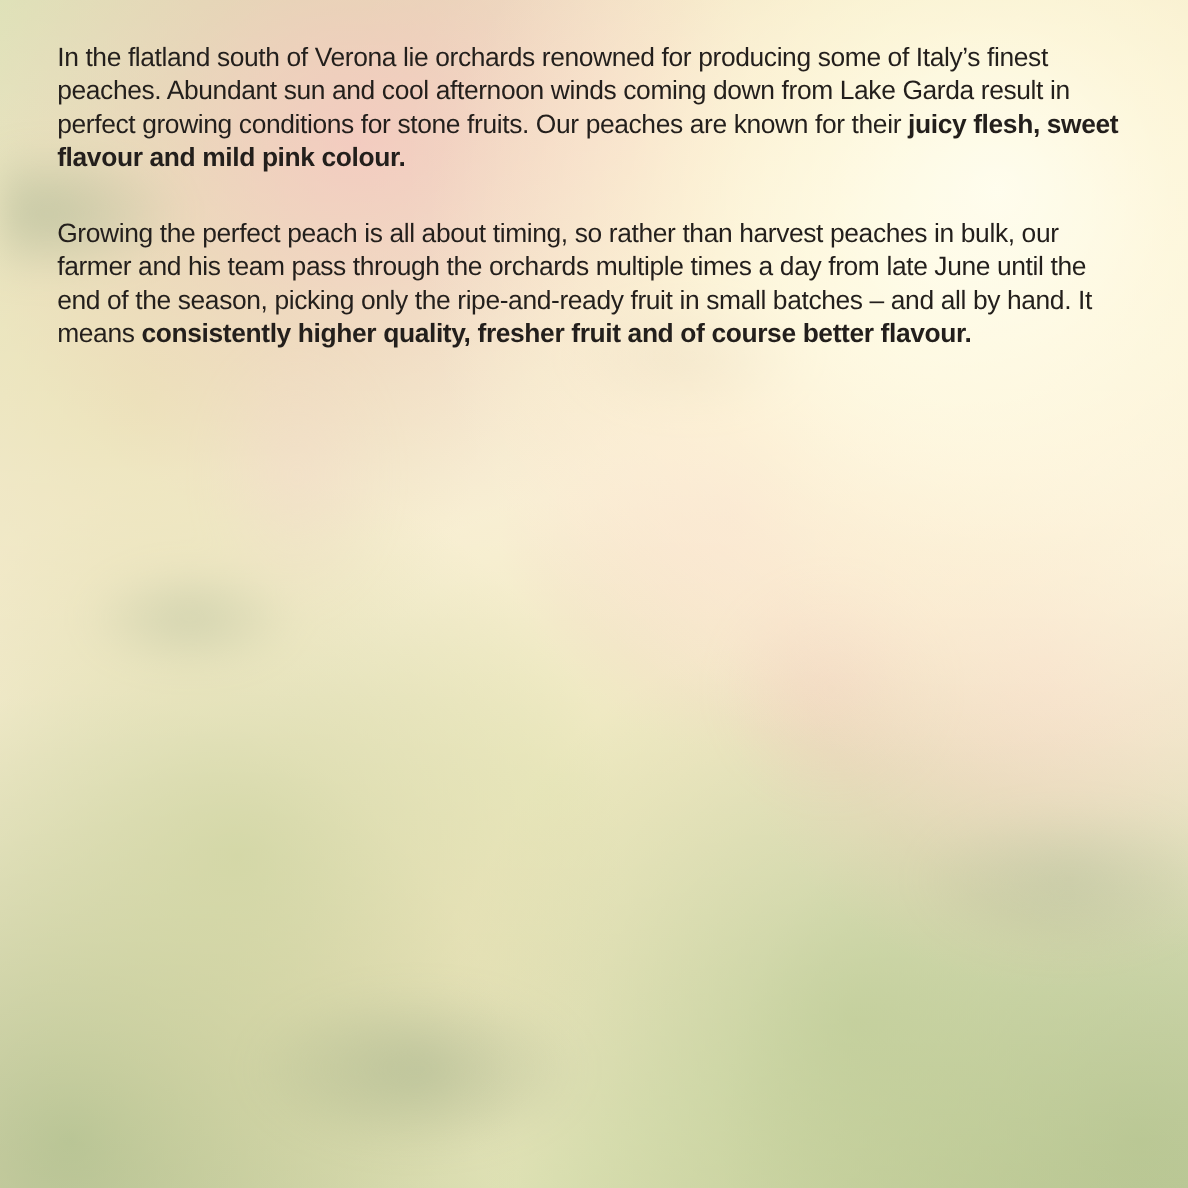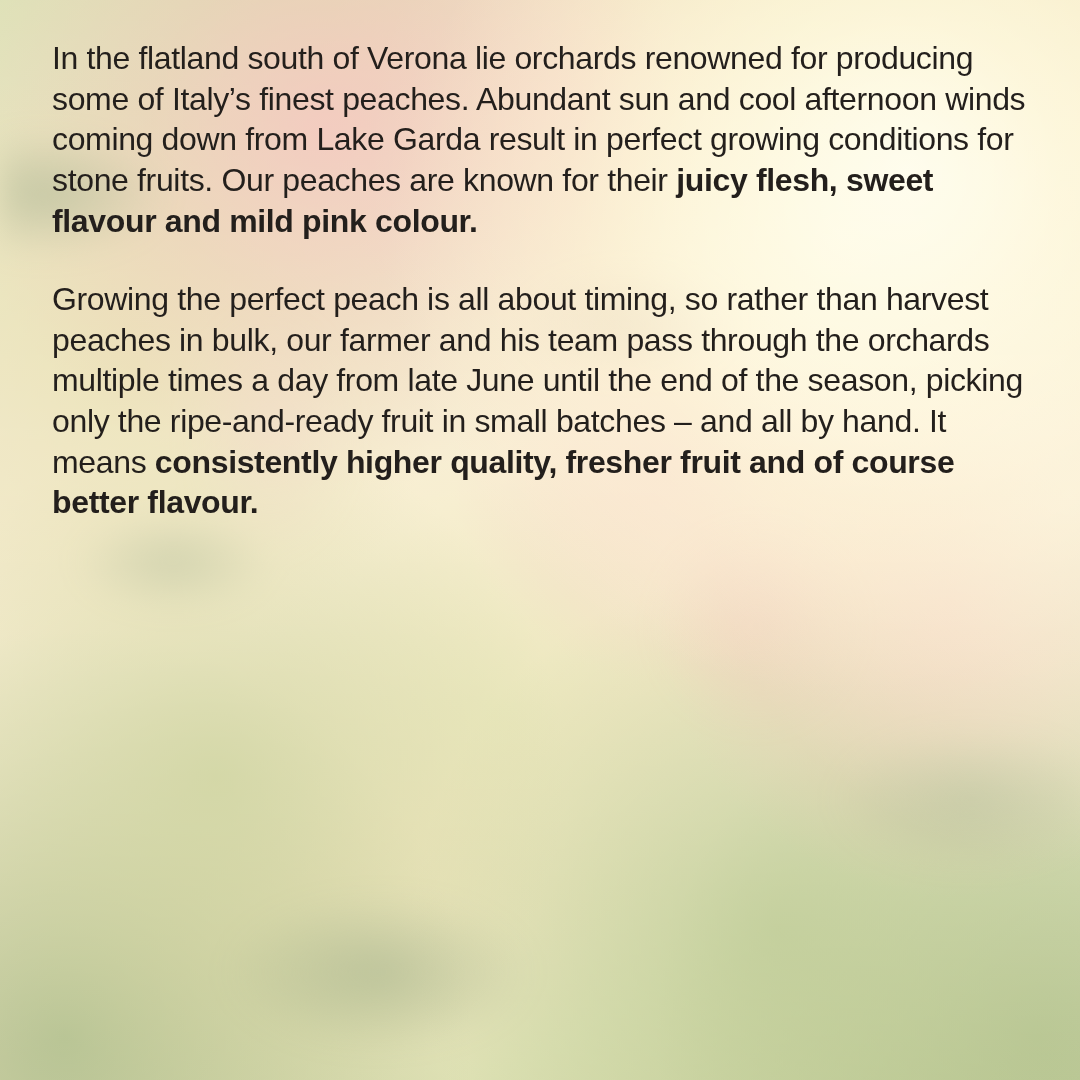--- a/index.html
+++ b/index.html
@@ -91,21 +91,21 @@
     color: #ffffff;
     letter-spacing: -0.5px;
     margin: 0 0 34px 0;
     text-shadow:
       0 1px 0 rgba(120,110,70,0.35),
       0 2px 6px rgba(110,100,60,0.35);
   }
 
   .body-text {
     font-family: "Liberation Sans", sans-serif;
-    font-size: 32px;
+    font-size: 24px;
     line-height: 1.27;
     color: #231f1c;
     letter-spacing: -0.35px;
   }
 
   .para {
     margin: 0 0 38px 0;
   }
   .para:last-child {
     margin-bottom: 0;

